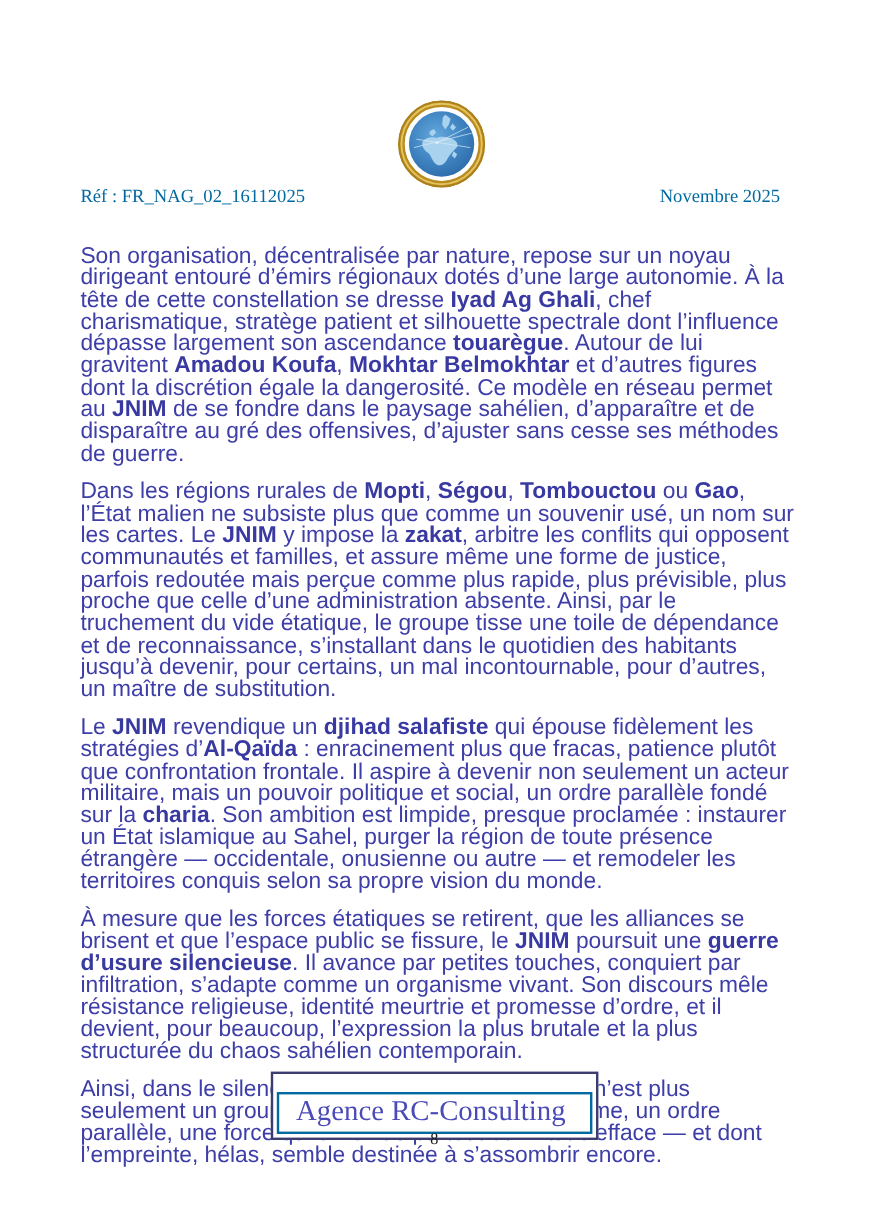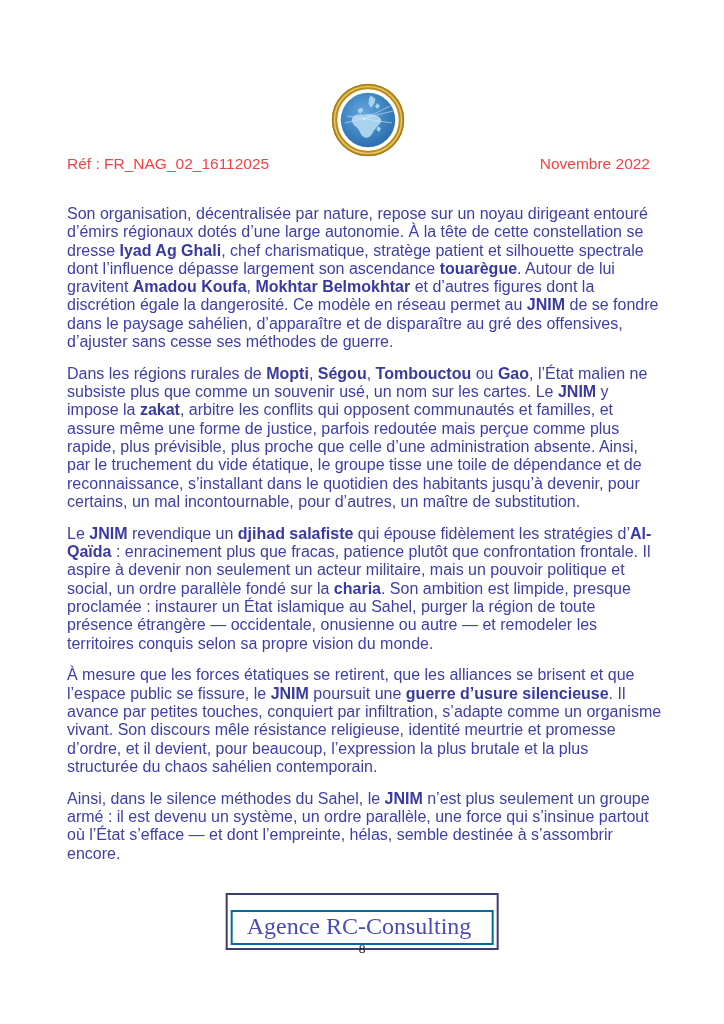--- a/index.html
+++ b/index.html
@@ -22,30 +22,30 @@
     width: 74px;
     height: 74px;
   }
   .ref-row {
     position: absolute;
     top: 155px;
     left: 67px;
     width: 583px;
     display: flex;
     justify-content: space-between;
-    font-family: Liberation Sans, sans-serif;
+    font-family: Liberation Serif, serif;
     font-size: 15.5px;
-    color: #ef4444;
+    color: #0369a1;
   }
   .doc-body {
     position: absolute;
     top: 205px;
     left: 67px;
     width: 596px;
-    font-size: 16px;
+    font-size: 19px;
     line-height: 18.3px;
     color: #3e3ea8;
     text-align: left;
   }
   .doc-body p {
     margin: 0 0 13.5px 0;
   }
   .doc-body b {
     font-weight: bold;
     color: #3939a2;
@@ -116,21 +116,21 @@
         <path d="M14,40 L62,28"></path>
         <path d="M16,33 L61,40"></path>
         <path d="M33,36 L59,23"></path>
       </g>
       <circle cx="33" cy="36" r="1.1" fill="#E8F2FA"></circle>
     </svg>
   </div>
 
   <div class="ref-row">
     <span>Réf : FR_NAG_02_16112025</span>
-    <span>Novembre 2022</span>
+    <span>Novembre 2025</span>
   </div>
 
   <div class="doc-body" id="doc-body">
       <p><span>Son organisation, décentralisée par nature, repose sur un noyau dirigeant entouré d’émirs régionaux dotés d’une large autonomie. À la tête de cette constellation se dresse </span><b>Iyad Ag Ghali</b><span>, chef charismatique, stratège patient et silhouette spectrale dont l’influence dépasse largement son ascendance </span><b>touarègue</b><span>. Autour de lui gravitent </span><b>Amadou Koufa</b><span>, </span><b>Mokhtar Belmokhtar</b><span> et d’autres figures dont la discrétion égale la dangerosité. Ce modèle en réseau permet au </span><b>JNIM</b><span> de se fondre dans le paysage sahélien, d’apparaître et de disparaître au gré des offensives, d’ajuster sans cesse ses méthodes de guerre.</span></p>
       <p><span>Dans les régions rurales de </span><b>Mopti</b><span>, </span><b>Ségou</b><span>, </span><b>Tombouctou</b><span> ou </span><b>Gao</b><span>, l’État malien ne subsiste plus que comme un souvenir usé, un nom sur les cartes. Le </span><b>JNIM</b><span> y impose la </span><b>zakat</b><span>, arbitre les conflits qui opposent communautés et familles, et assure même une forme de justice, parfois redoutée mais perçue comme plus rapide, plus prévisible, plus proche que celle d’une administration absente. Ainsi, par le truchement du vide étatique, le groupe tisse une toile de dépendance et de reconnaissance, s’installant dans le quotidien des habitants jusqu’à devenir, pour certains, un mal incontournable, pour d’autres, un maître de substitution.</span></p>
       <p><span>Le </span><b>JNIM</b><span> revendique un </span><b>djihad salafiste</b><span> qui épouse fidèlement les stratégies d’</span><b>Al-Qaïda</b><span> : enracinement plus que fracas, patience plutôt que confrontation frontale. Il aspire à devenir non seulement un acteur militaire, mais un pouvoir politique et social, un ordre parallèle fondé sur la </span><b>charia</b><span>. Son ambition est limpide, presque proclamée : instaurer un État islamique au Sahel, purger la région de toute présence étrangère — occidentale, onusienne ou autre — et remodeler les territoires conquis selon sa propre vision du monde.</span></p>
       <p><span>À mesure que les forces étatiques se retirent, que les alliances se brisent et que l’espace public se fissure, le </span><b>JNIM</b><span> poursuit une </span><b>guerre d’usure silencieuse</b><span>. Il avance par petites touches, conquiert par infiltration, s’adapte comme un organisme vivant. Son discours mêle résistance religieuse, identité meurtrie et promesse d’ordre, et il devient, pour beaucoup, l’expression la plus brutale et la plus structurée du chaos sahélien contemporain.</span></p>
       <p><span>Ainsi, dans le silence méthodes du Sahel, le </span><b>JNIM</b><span> n’est plus seulement un groupe armé : il est devenu un système, un ordre parallèle, une force qui s’insinue partout où l’État s’efface — et dont l’empreinte, hélas, semble destinée à s’assombrir encore.</span></p>
     </div>
 

